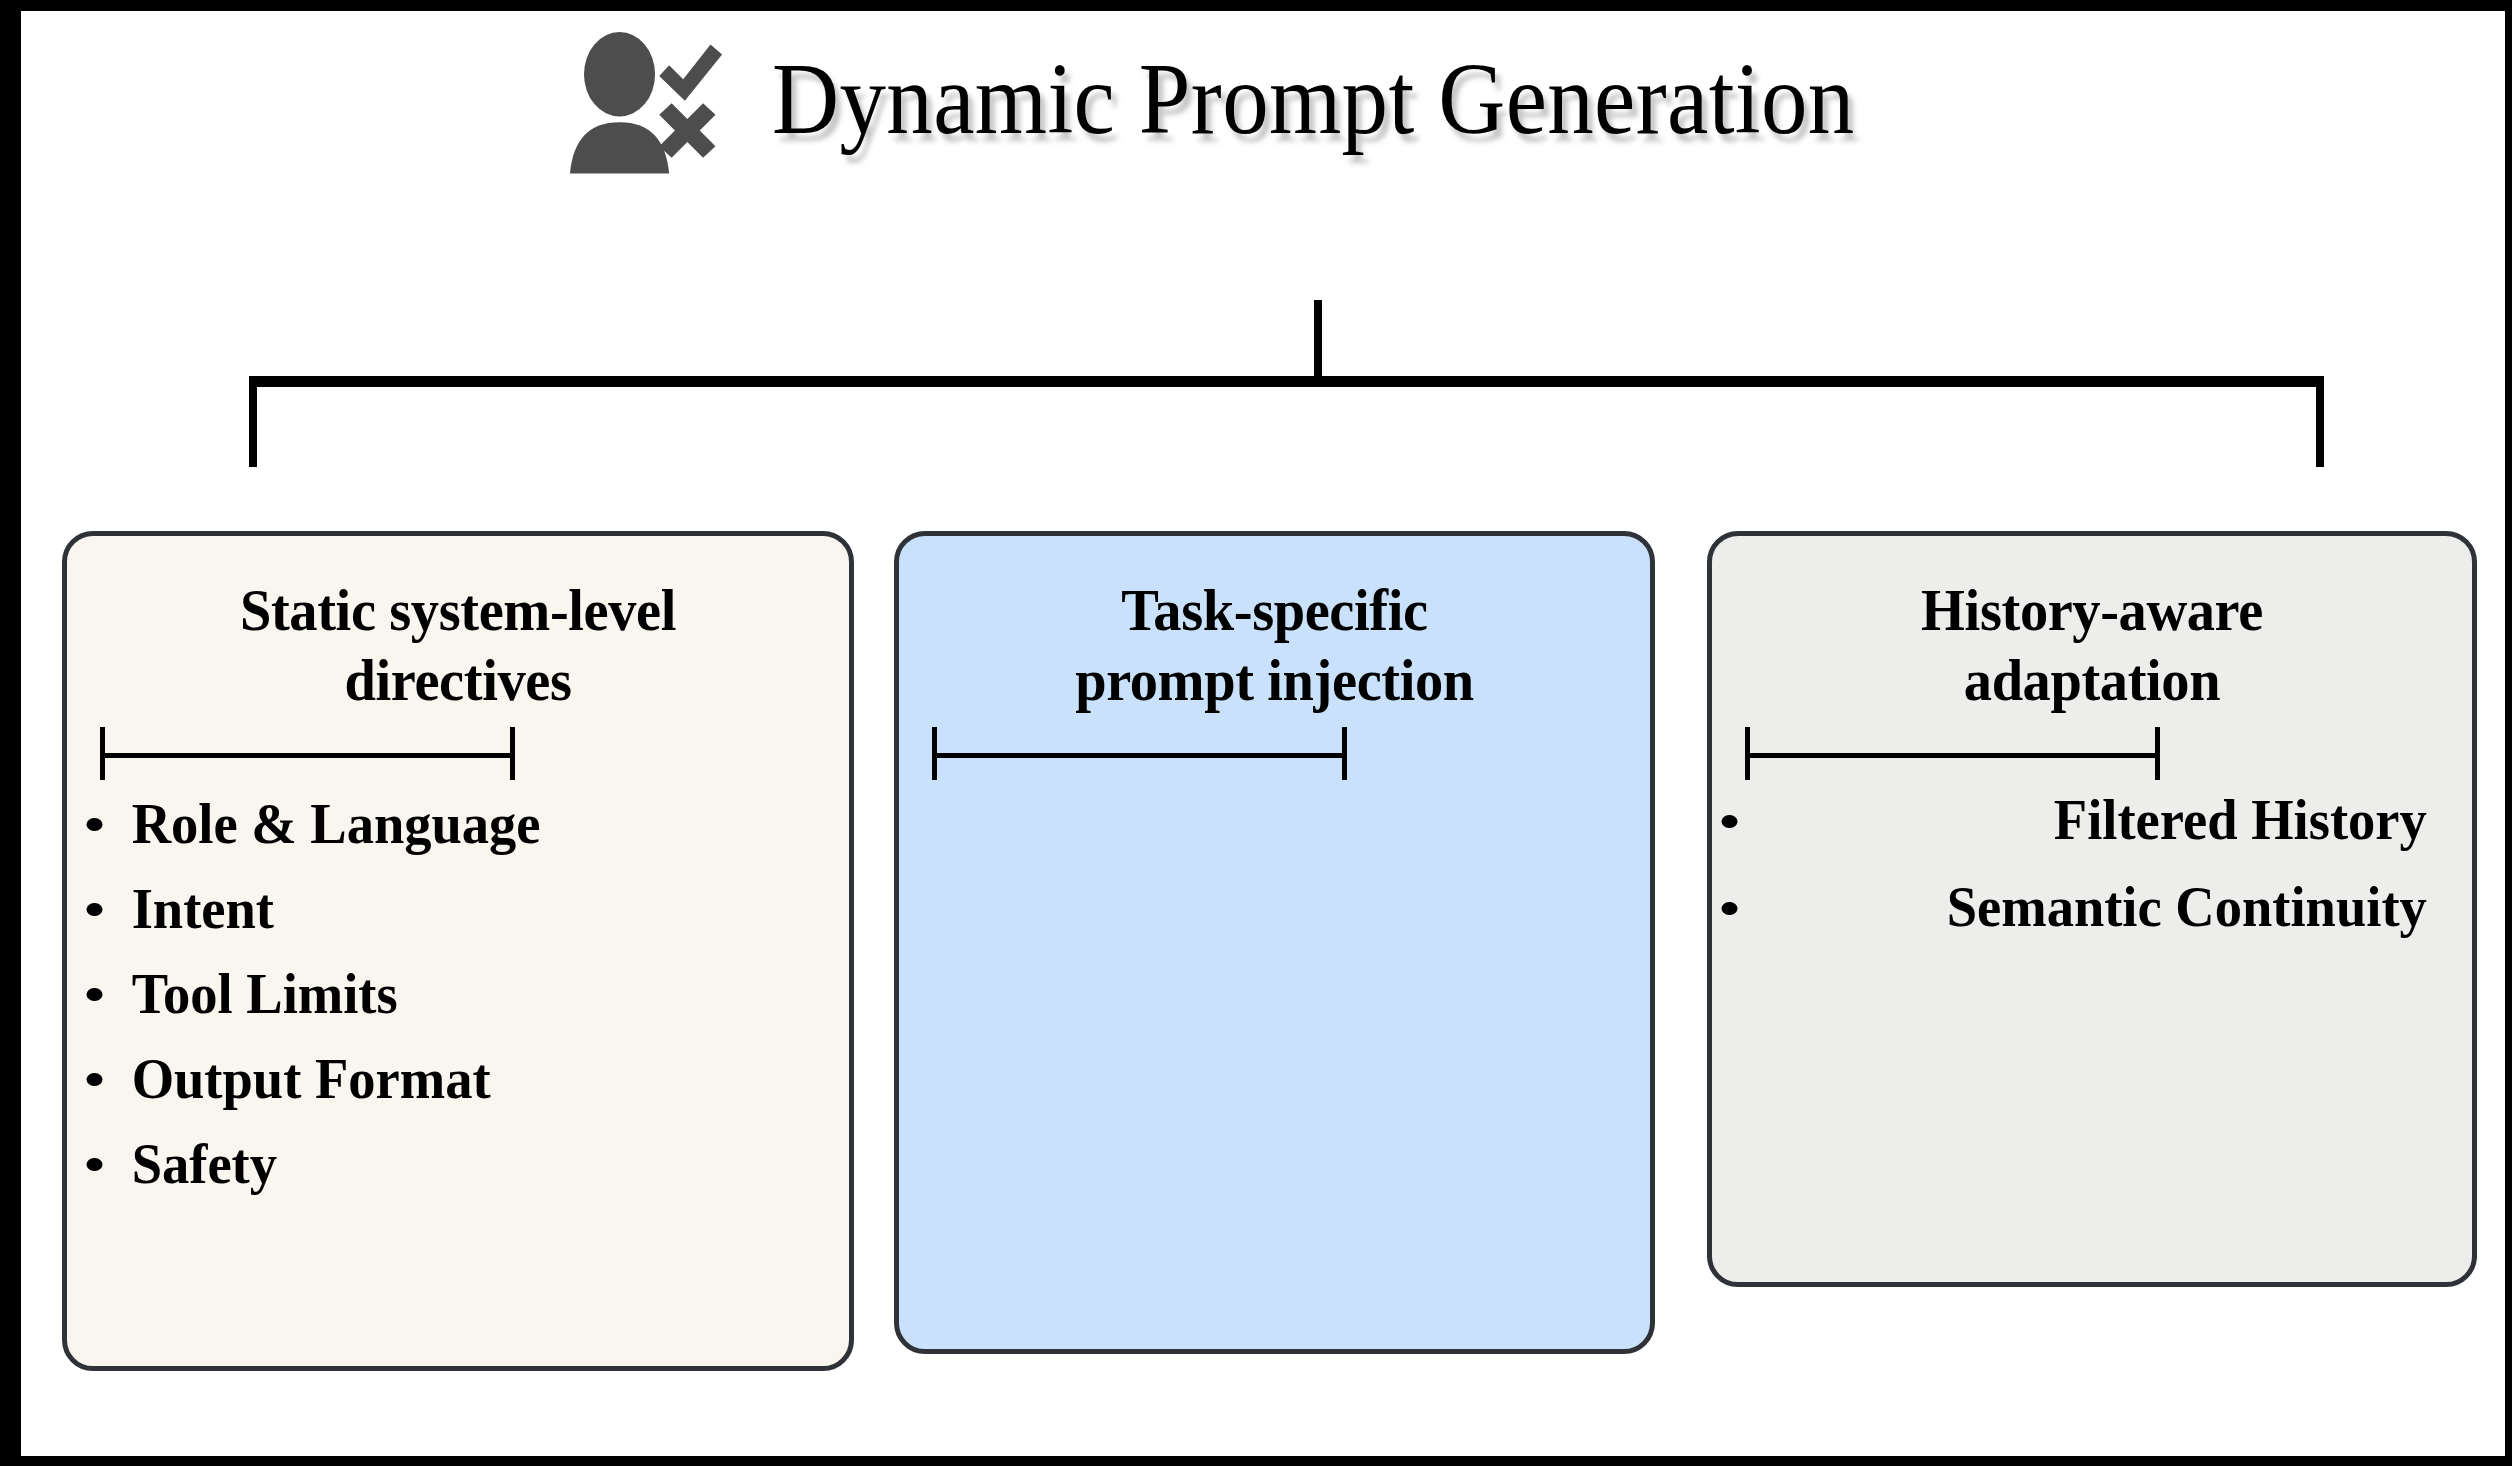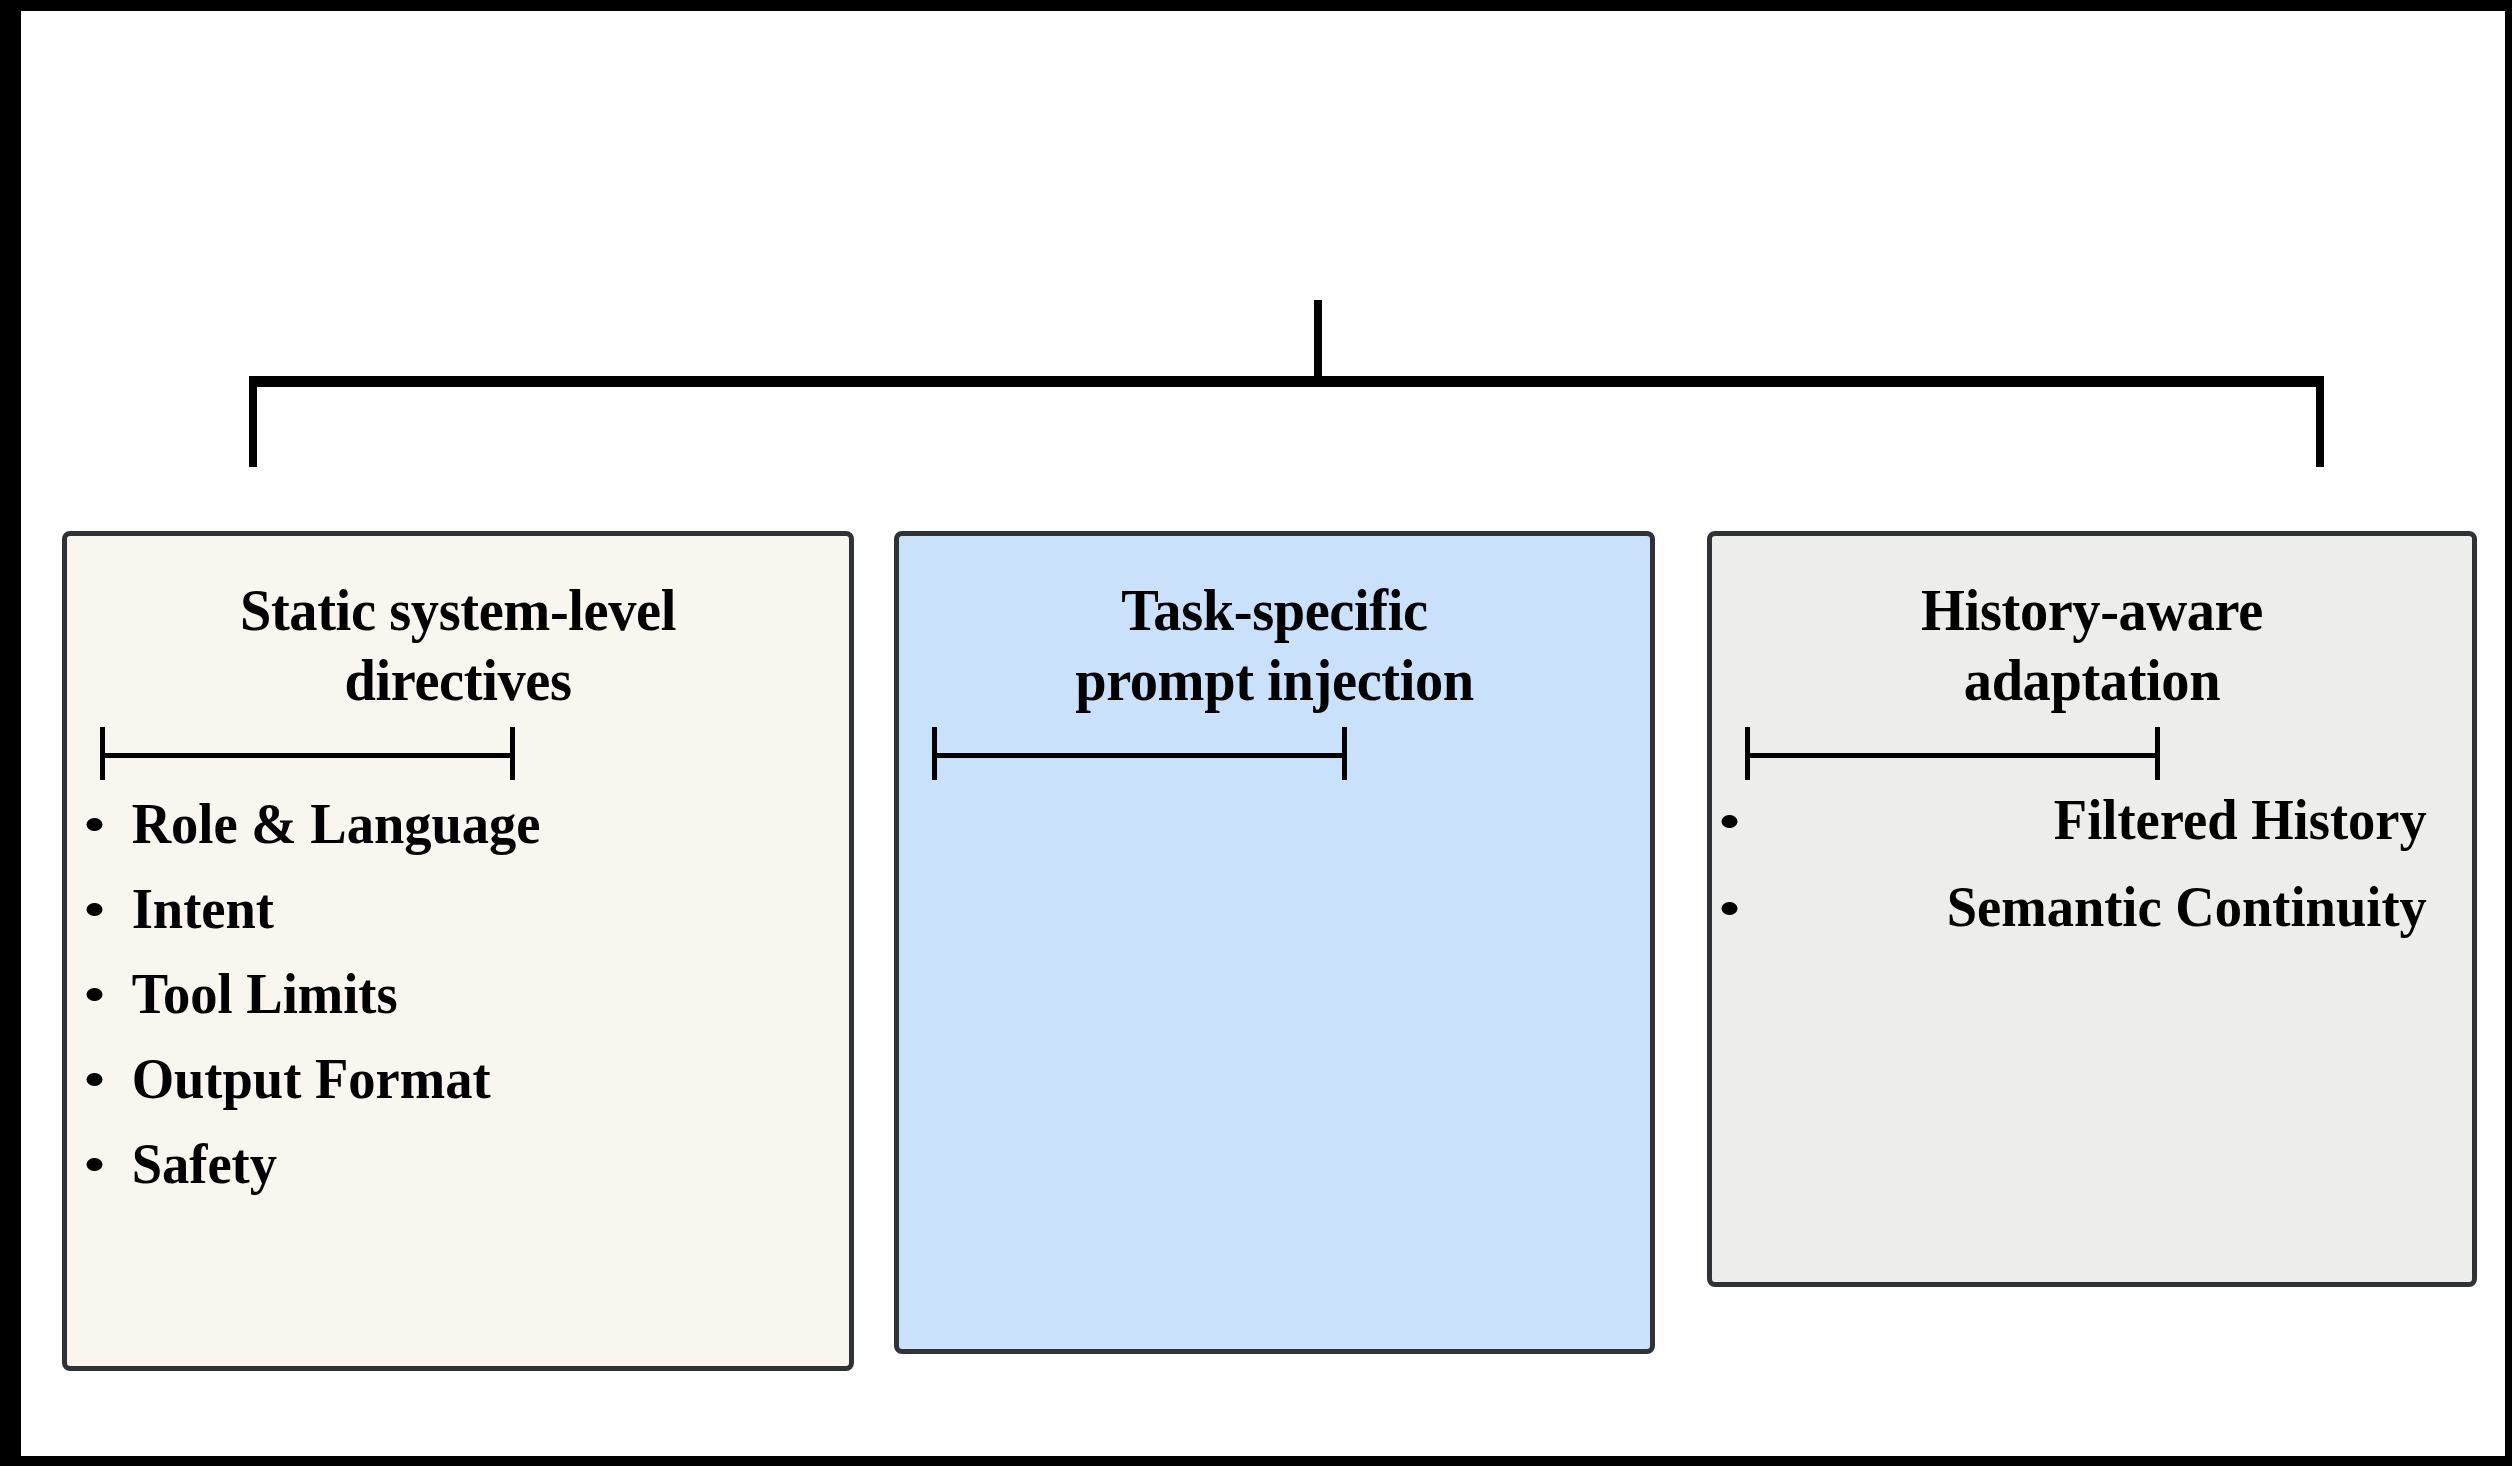--- a/index.html
+++ b/index.html
@@ -68,21 +68,21 @@
   .conn-stem   { left: 1314px; top: 300px;  width: 7.5px;    height: 81px; }
   .conn-bar    { left: 249px;  top: 376px;  width: 2074px; height: 10.8px; }
   .conn-left   { left: 249px;  top: 376px;  width: 7.5px;    height: 91px; }
   .conn-right  { left: 2316px; top: 376px;  width: 7.5px;    height: 91px; }
 
   
   .card {
     position: absolute;
     box-sizing: border-box;
     border: 5px solid #2f3338;
-    border-radius: 8px;
+    border-radius: 31px;
     padding: 0;
     overflow: visible;
   }
 
   .card-1 { left: 62px;   top: 531px;  width: 792px;  height: 840px; background: #F9F6EF; }
   .card-2 { left: 894px; top: 531px;  width: 761px;  height: 823px;  background: #C9E1FB; }
   .card-3 { left: 1707px; top: 531px;  width: 770px;  height: 756px; background: #EDEDEB; }
 
   .card-title {
     margin: 0;
@@ -164,20 +164,29 @@
 </head>
 <body>
 
 <div id="canvas">
 
   <div class="frame-top"></div>
   <div class="frame-bottom"></div>
   <div class="frame-left"></div>
   <div class="frame-right"></div>
 
+  <div class="header">
+    <svg class="person-icon" viewBox="0 0 200 185">
+      <ellipse cx="68" cy="62" rx="43" ry="51" fill="#4d4d4d"></ellipse>
+      <path d="M68 120 C 30 120 12 142 8 182 L 128 182 C 124 142 106 120 68 120 Z" fill="#4d4d4d"></path>
+      <path d="M128 51 L 145 68 L 178 26 L 192 38 L 147 94 L 116 64 Z" fill="#4d4d4d"></path>
+      <path d="M131 97 L 150 116 L 169 97 L 184 111 L 165 130 L 184 149 L 169 163 L 150 144 L 131 163 L 116 149 L 135 130 L 116 111 Z" fill="#4d4d4d"></path>
+    </svg>
+    <div class="main-title">Dynamic Prompt Generation</div>
+  </div>
 
   <div class="connector conn-stem"></div>
   <div class="connector conn-bar"></div>
   <div class="connector conn-left"></div>
   <div class="connector conn-right"></div>
 
   <div class="card card-1">
     <div class="card-title">
       <div>Static system-level</div>
       <div>directives</div>

